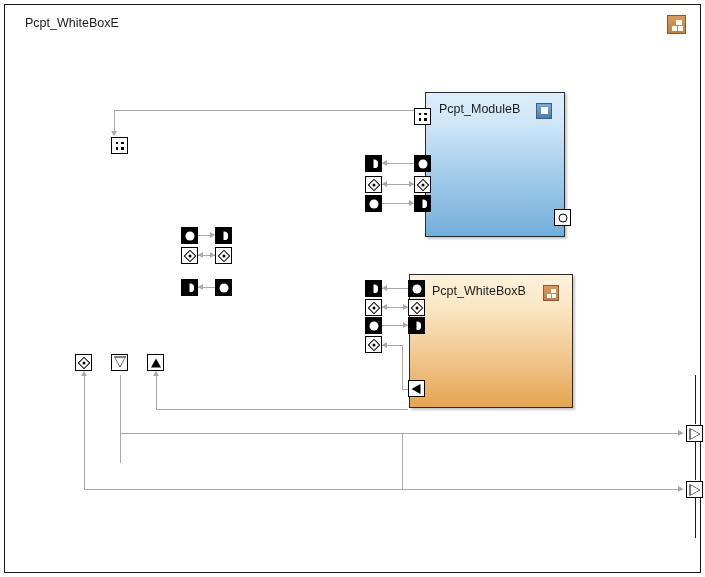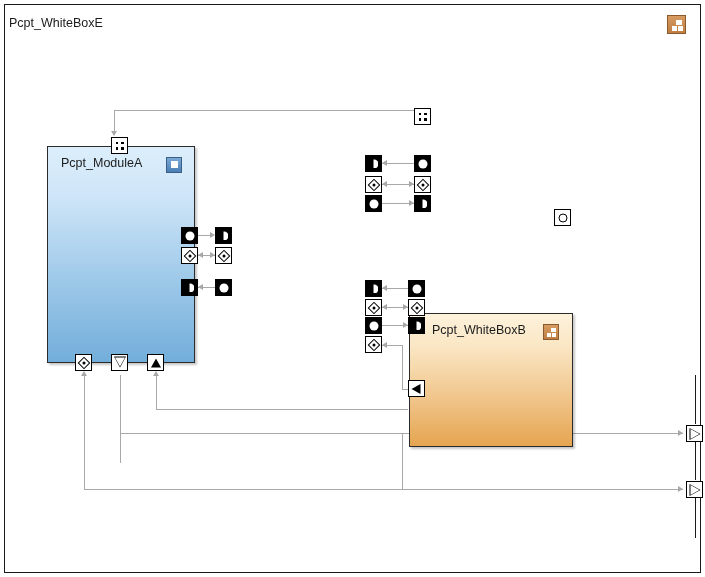--- a/index.html
+++ b/index.html
@@ -23,21 +23,21 @@
     left: 4px;
     top: 4px;
     width: 697px;
     height: 569px;
     border: 1.5px solid #1a1a1a;
     box-sizing: border-box;
     background: #ffffff;
   }
   #diagram-title {
     position: absolute;
-    left: 4px;
+    left: 20px;
     top: 11px;
     font-size: 12.5px;
     color: #1b1b1b;
     white-space: nowrap;
   }
   
   .box {
     position: absolute;
     box-sizing: border-box;
     border: 1.3px solid #2b2b2b;
@@ -52,21 +52,21 @@
     white-space: nowrap;
   }
   .box-icon {
     position: absolute;
     width: 16px;
     height: 16px;
     box-sizing: border-box;
   }
   .box.blue  { background: linear-gradient(to bottom, #dceefb 0%, #cfe6f8 22%, #9ec9e9 62%, #72aeda 100%); }
   .box.green { background: linear-gradient(to bottom, #e2f2ea 0%, #d4ece0 25%, #a9ddc9 65%, #8ad4ba 100%); }
-  .box.orange{ background: linear-gradient(to bottom, #fdf2dc 0%, #fae6c3 25%, #f0c489 65%, #e5a550 100%); margin-top: 39px; }
+  .box.orange{ background: linear-gradient(to bottom, #fdf2dc 0%, #fae6c3 25%, #f0c489 65%, #e5a550 100%); }
 
   
   .icon-module {
     background: linear-gradient(to bottom, #7aa9d6 0%, #4a7fb5 100%);
     border: 1px solid #3a5f86;
   }
   .icon-module::after {
     content: "";
     position: absolute;
     left: 4px; top: 3px;
@@ -323,26 +323,26 @@
     <div class="line v" style="left:690px; top:493px; height:40px; background:#1a1a1a;"></div>
 
     <div id="diagram-title">Pcpt_WhiteBoxE</div>
 
     <div id="corner-badge" class="box-icon icon-composite">
       <i class="a"></i>
         <i class="b"></i>
         <i class="c"></i>
     </div>
 
-    <div class="box blue" style="left:42px; top:141px; width:148px; height:217px;">
-      <div class="box-label">Pcpt_ModuleA</div>
+
+
+    <div class="box blue" style="left:420px; top:87px; width:140px; height:145px;">
+      <div class="box-label">Pcpt_ModuleB</div>
       <div class="box-icon icon-module" style="right:12px; top:10px;"></div>
     </div>
-
-
 
     <div class="box orange" style="left:404px; top:269px; width:164px; height:134px;">
       <div class="box-label" style="left:22px;">Pcpt_WhiteBoxB</div>
       <div class="box-icon icon-composite" style="right:13px; top:10px;">
         <i class="a"></i>
           <i class="b"></i>
           <i class="c"></i>
       </div>
     </div>
 

